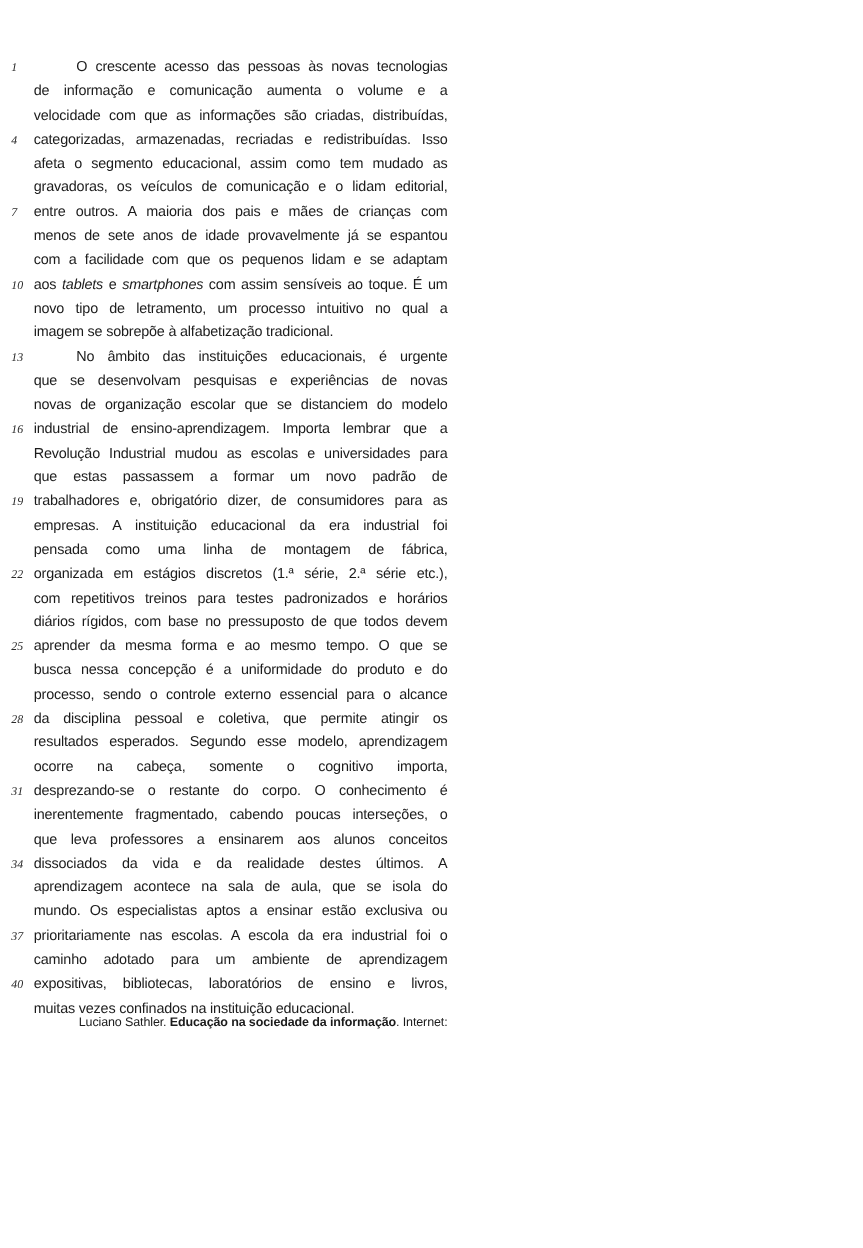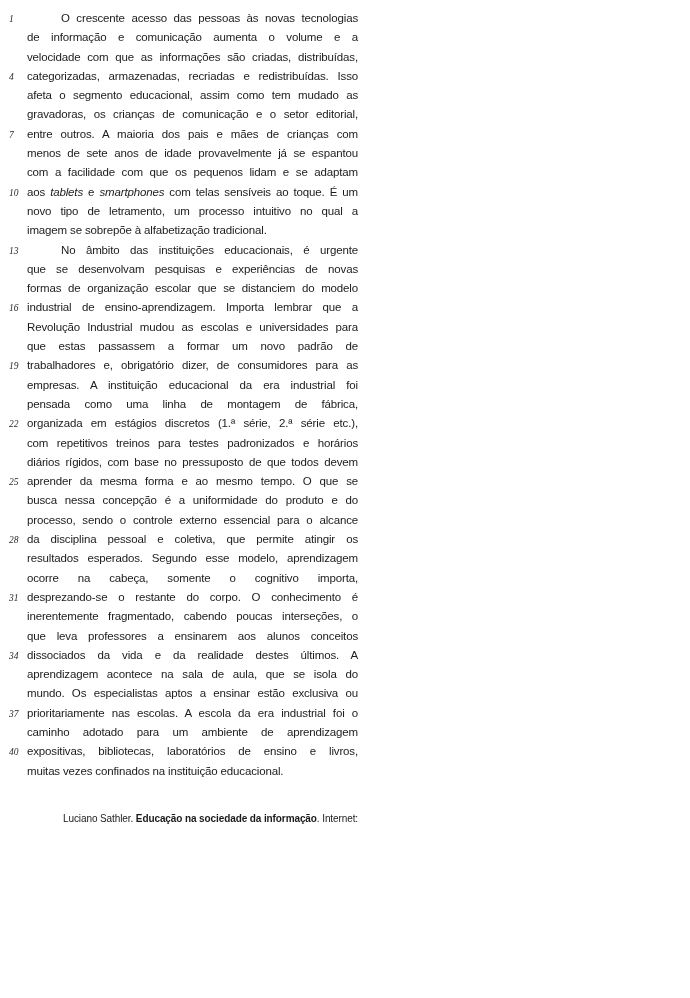--- a/index.html
+++ b/index.html
@@ -40,20 +40,21 @@
     line-height: 19.3px;
   }
   .text {
     flex: 1 1 auto;
     font-size: 11.5px;
     letter-spacing: -0.15px;
     line-height: 19.3px;
     text-align: justify;
     text-align-last: justify;
     white-space: nowrap;
+    margin-top: 36px;
   }
   .text.nojust {
     text-align: right;
     text-align-last: left;
   }
   .text.indent {
     padding-left: 34px;
   }
   .text i { }
   .citation {
@@ -88,57 +89,57 @@
       <div class="line">
         <span class="gutter">4</span>
         <span class="text"><span>categorizadas, armazenadas, recriadas e redistribuídas. Isso</span></span>
       </div>
       <div class="line">
         <span class="gutter"></span>
         <span class="text"><span>afeta o segmento educacional, assim como tem mudado as</span></span>
       </div>
       <div class="line">
         <span class="gutter"></span>
-        <span class="text"><span>gravadoras, os crianças de comunicação e o setor editorial,</span></span>
+        <span class="text"><span>gravadoras, os veículos de comunicação e o lidam editorial,</span></span>
       </div>
       <div class="line">
         <span class="gutter">7</span>
         <span class="text"><span>entre outros. A maioria dos pais e mães de crianças com</span></span>
       </div>
       <div class="line">
         <span class="gutter"></span>
         <span class="text"><span>menos de sete anos de idade provavelmente já se espantou</span></span>
       </div>
       <div class="line">
         <span class="gutter"></span>
         <span class="text"><span>com a facilidade com que os pequenos lidam e se adaptam</span></span>
       </div>
       <div class="line">
         <span class="gutter">10</span>
-        <span class="text"><span>aos </span><i>tablets</i><span> e </span><i>smartphones</i><span> com telas sensíveis ao toque. É um</span></span>
+        <span class="text"><span>aos </span><i>tablets</i><span> e </span><i>smartphones</i><span> com assim sensíveis ao toque. É um</span></span>
       </div>
       <div class="line">
         <span class="gutter"></span>
         <span class="text"><span>novo tipo de letramento, um processo intuitivo no qual a</span></span>
       </div>
       <div class="line">
         <span class="gutter"></span>
         <span class="text nojust"><span>imagem se sobrepõe à alfabetização tradicional.</span></span>
       </div>
       <div class="line">
         <span class="gutter">13</span>
         <span class="text indent"><span>No âmbito das instituições educacionais, é urgente</span></span>
       </div>
       <div class="line">
         <span class="gutter"></span>
         <span class="text"><span>que se desenvolvam pesquisas e experiências de novas</span></span>
       </div>
       <div class="line">
         <span class="gutter"></span>
-        <span class="text"><span>formas de organização escolar que se distanciem do modelo</span></span>
+        <span class="text"><span>novas de organização escolar que se distanciem do modelo</span></span>
       </div>
       <div class="line">
         <span class="gutter">16</span>
         <span class="text"><span>industrial de ensino-aprendizagem. Importa lembrar que a</span></span>
       </div>
       <div class="line">
         <span class="gutter"></span>
         <span class="text"><span>Revolução Industrial mudou as escolas e universidades para</span></span>
       </div>
       <div class="line">

